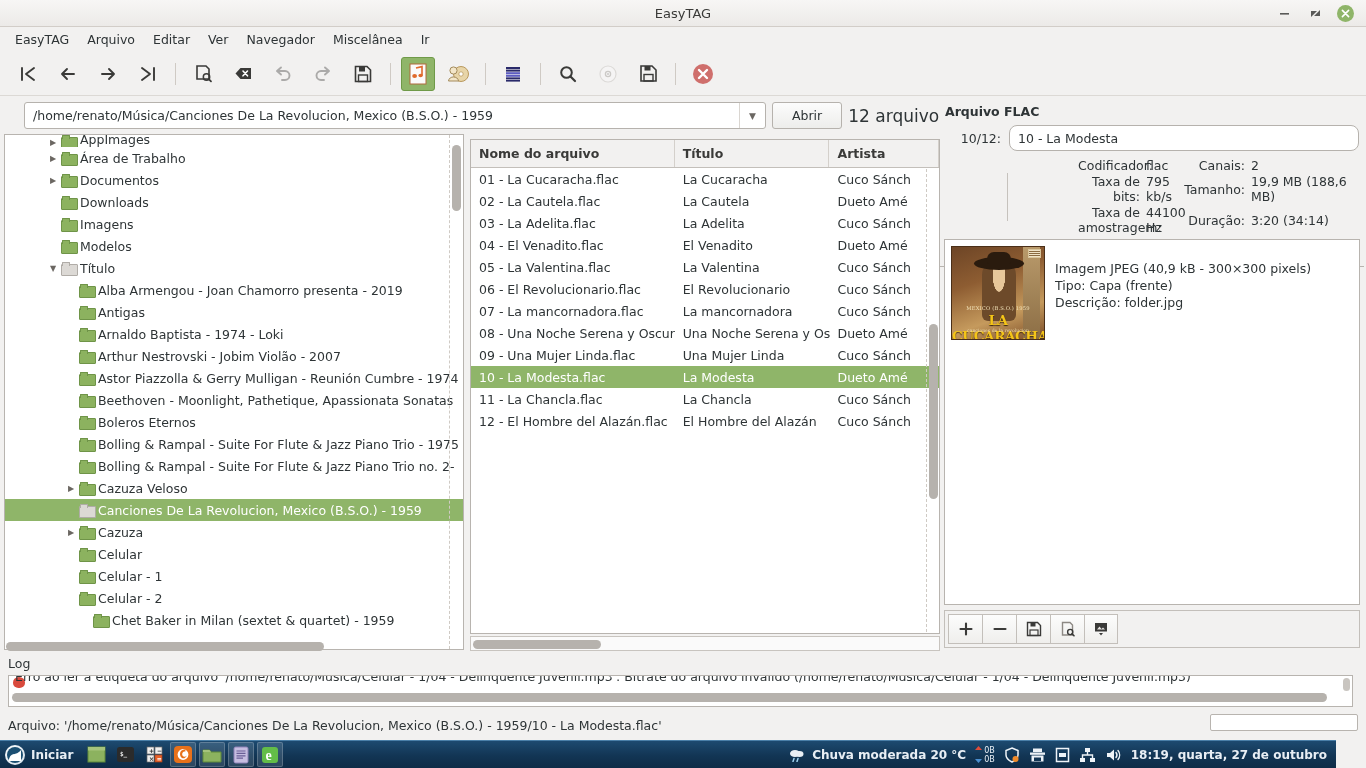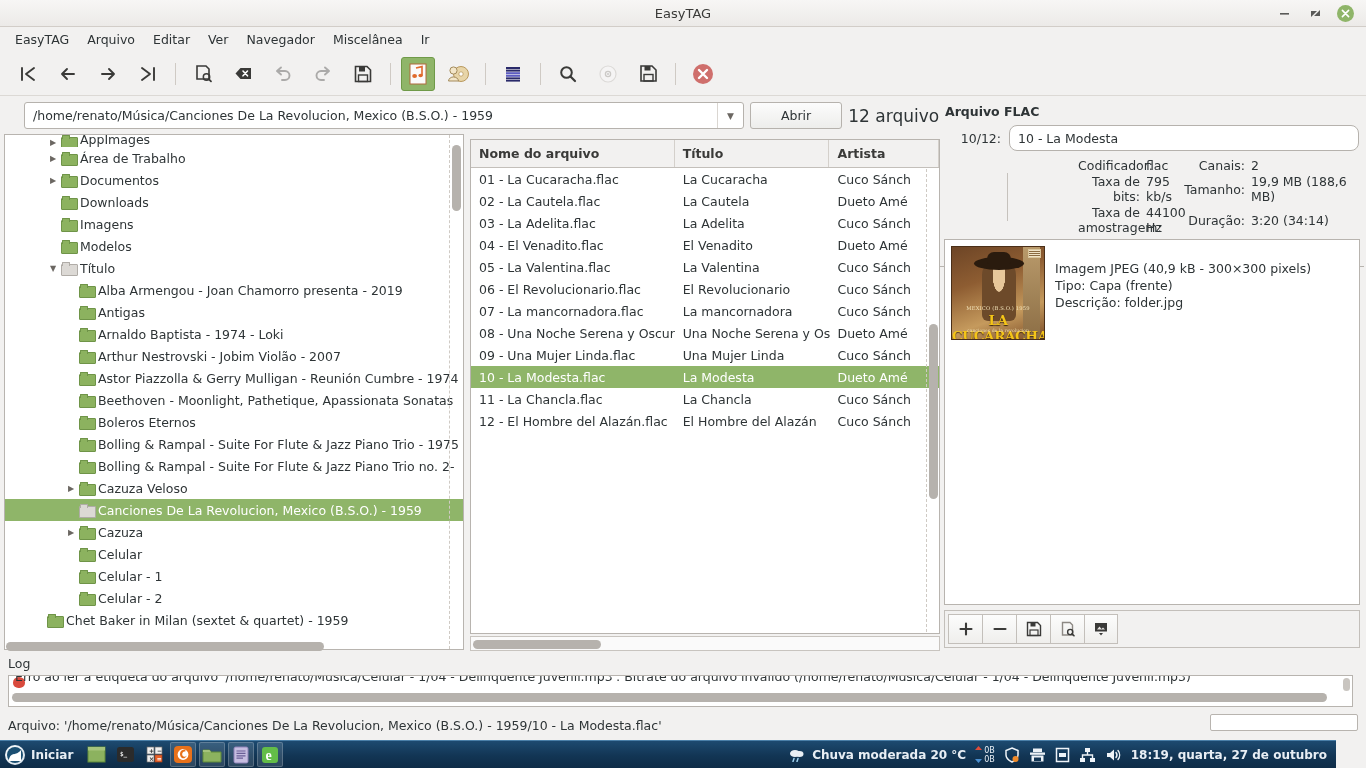--- a/index.html
+++ b/index.html
@@ -69,21 +69,21 @@
   .pathbox input {
     flex: 1; border: none; outline: none; background: transparent;
     font-family: inherit; font-size: 12.5px; color: #2e3436;
     padding: 0 8px;
   }
   .pathdrop {
     width: 26px; height: 25px; display: flex; align-items: center; justify-content: center;
     border-left: 1px solid #dad6d1; color: #6b6762; font-size: 9px;
   }
   .btn-abrir {
-    height: 27px; padding: 0 30px;
+    height: 27px; padding: 0 19px;
     background: linear-gradient(#fcfcfc, #ededeb);
     border: 1px solid #b6b2ad; border-radius: 3px;
     font-size: 12.5px; color: #2e3436; font-family: inherit;
     display: flex; align-items: center;
   }
   .filecount { font-size: 17px; color: #2e3436; white-space: nowrap; }
 
   
   .treepane {
     position: absolute; left: 4px; top: 134px; width: 460px; height: 516px;
@@ -576,21 +576,21 @@
         <div class="trow" style="padding-left: 58px;">
           <div class="texp"></div>
           <div class="tfolder"></div>
           <div class="tlabel">Celular - 1</div>
         </div>
         <div class="trow" style="padding-left: 58px;">
           <div class="texp"></div>
           <div class="tfolder"></div>
           <div class="tlabel">Celular - 2</div>
         </div>
-        <div class="trow" style="padding-left: 26px;">
+        <div class="trow" style="padding-left: 72px;">
           <div class="texp"></div>
           <div class="tfolder"></div>
           <div class="tlabel">Chet Baker in Milan (sextet &amp; quartet) - 1959</div>
         </div>
         <div style="position: absolute; right: 13px; top: 0px; bottom: 0px; border-left: 1px dashed rgb(207, 202, 196);"></div>
       </div>
     <div class="tree-vscroll">
       <div class="tree-vthumb"></div>
     </div>
   </div>

